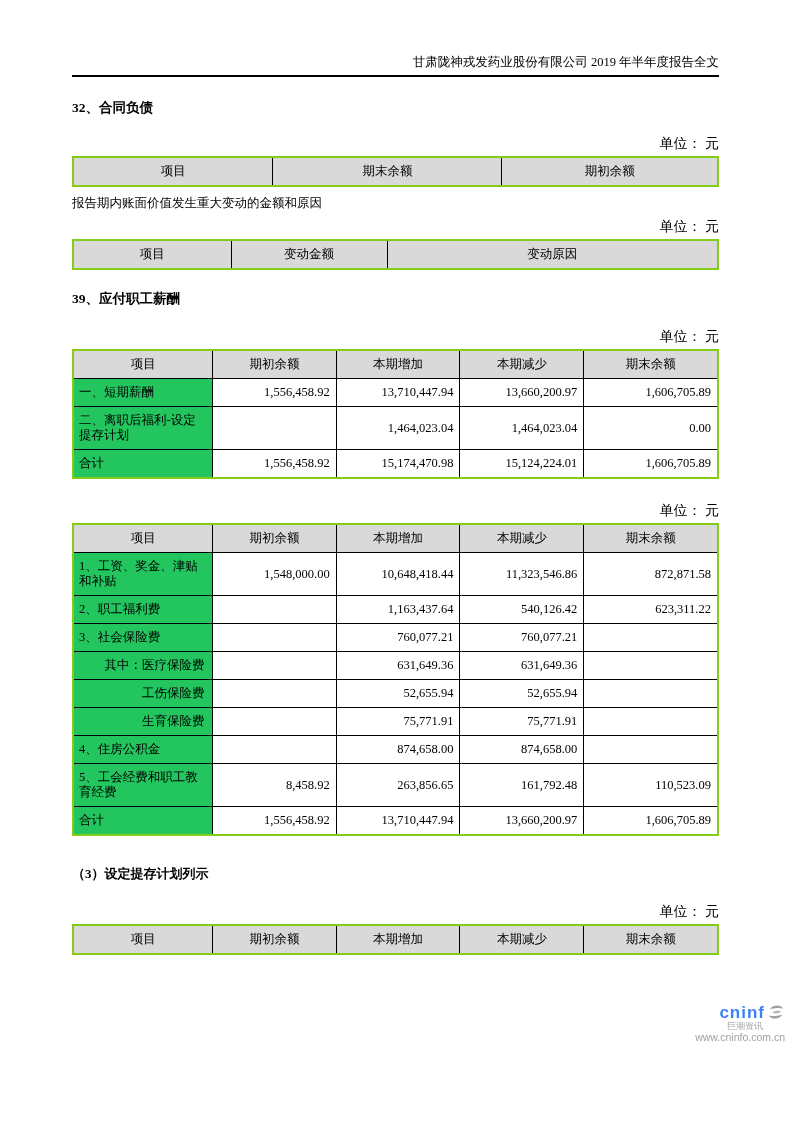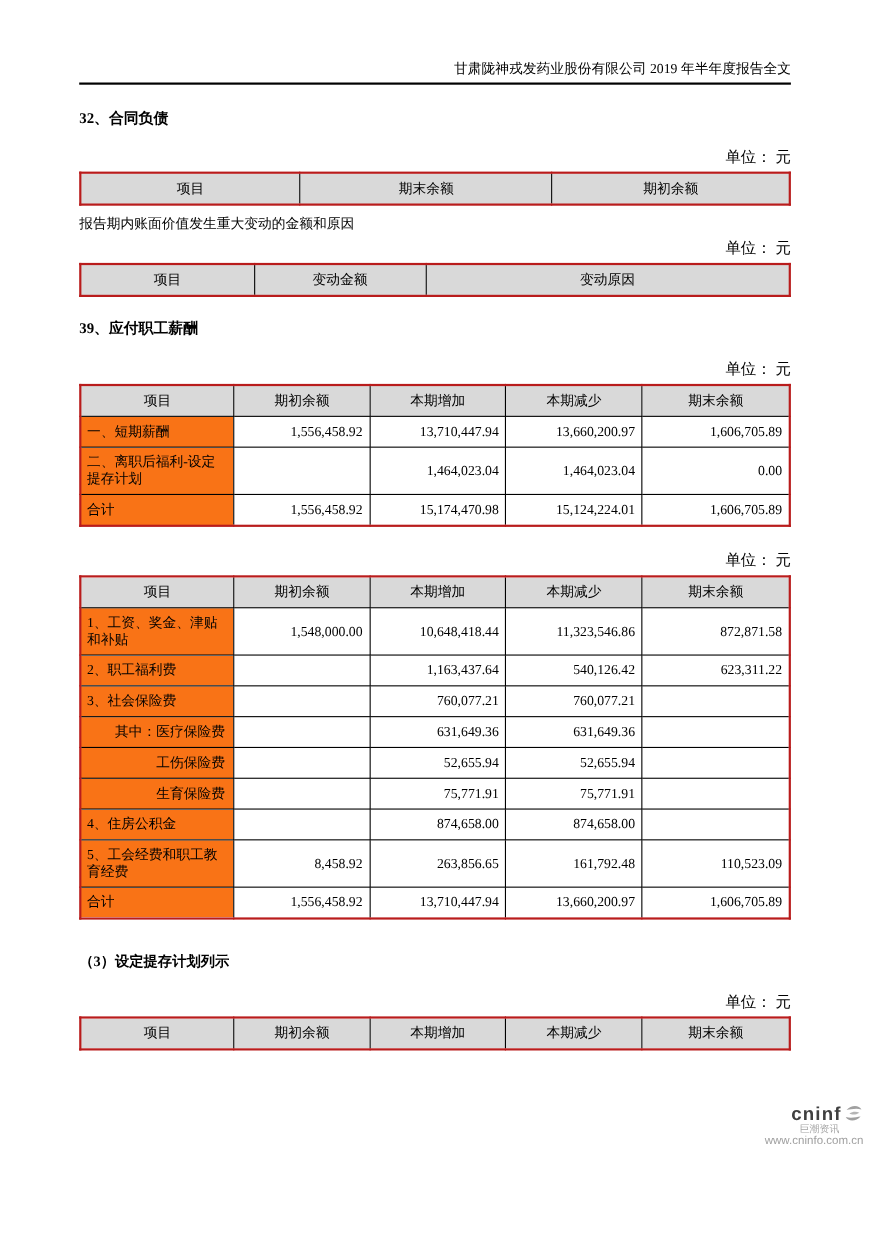--- a/index.html
+++ b/index.html
@@ -53,38 +53,38 @@
   .note-line {
     margin-top: 8px;
     font-size: 12.5px;
     line-height: 16px;
   }
   table {
     margin-top: 4px;
     width: 100%;
     border-collapse: collapse;
     table-layout: fixed;
-    border: 2px solid #b91c1c;
+    border: 2px solid #84cc16;
     font-family: Liberation Serif, serif;
   }
   th, td {
     border: 1px solid #000;
     font-size: 12.5px;
     line-height: 15px;
     padding: 6px 5px;
     font-weight: normal;
     vertical-align: middle;
     overflow: hidden;
   }
   th {
     background: #d9d9d9;
     text-align: center;
   }
   td.label {
-    background: #f97316;
+    background: #22c55e;
     text-align: left;
   }
   td.label.r-align {
     text-align: right;
     padding-right: 8px;
   }
   td.num {
     text-align: right;
     padding-right: 6px;
   }
@@ -106,21 +106,21 @@
     display: flex;
     align-items: center;
     justify-content: flex-end;
     gap: 2px;
   }
   .footer-logo .brand {
     font-size: 17px;
     font-weight: bold;
     letter-spacing: 1px;
     line-height: 17px;
-    color: #404040;
+    color: #3b82f6;
   }
   .footer-logo .cn-name {
     font-size: 9px;
     line-height: 10px;
     padding-right: 22px;
     color: #a5a5a5;
   }
   .footer-logo .url {
     font-size: 10.5px;
     line-height: 13px;

